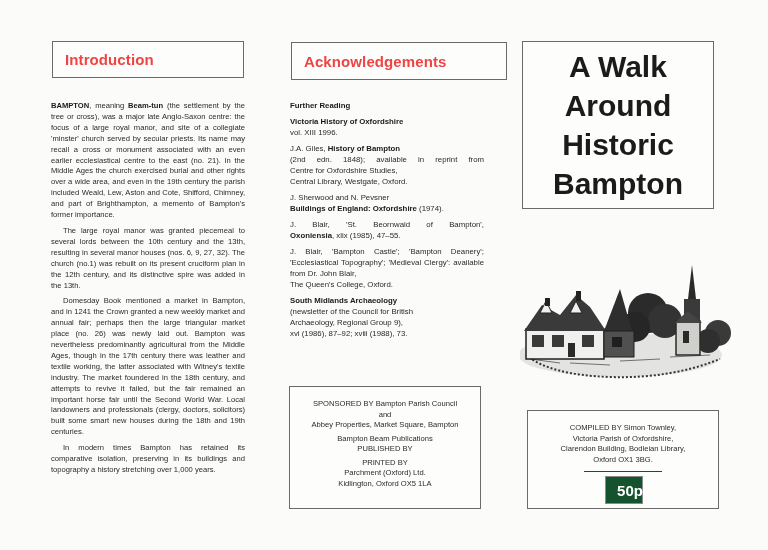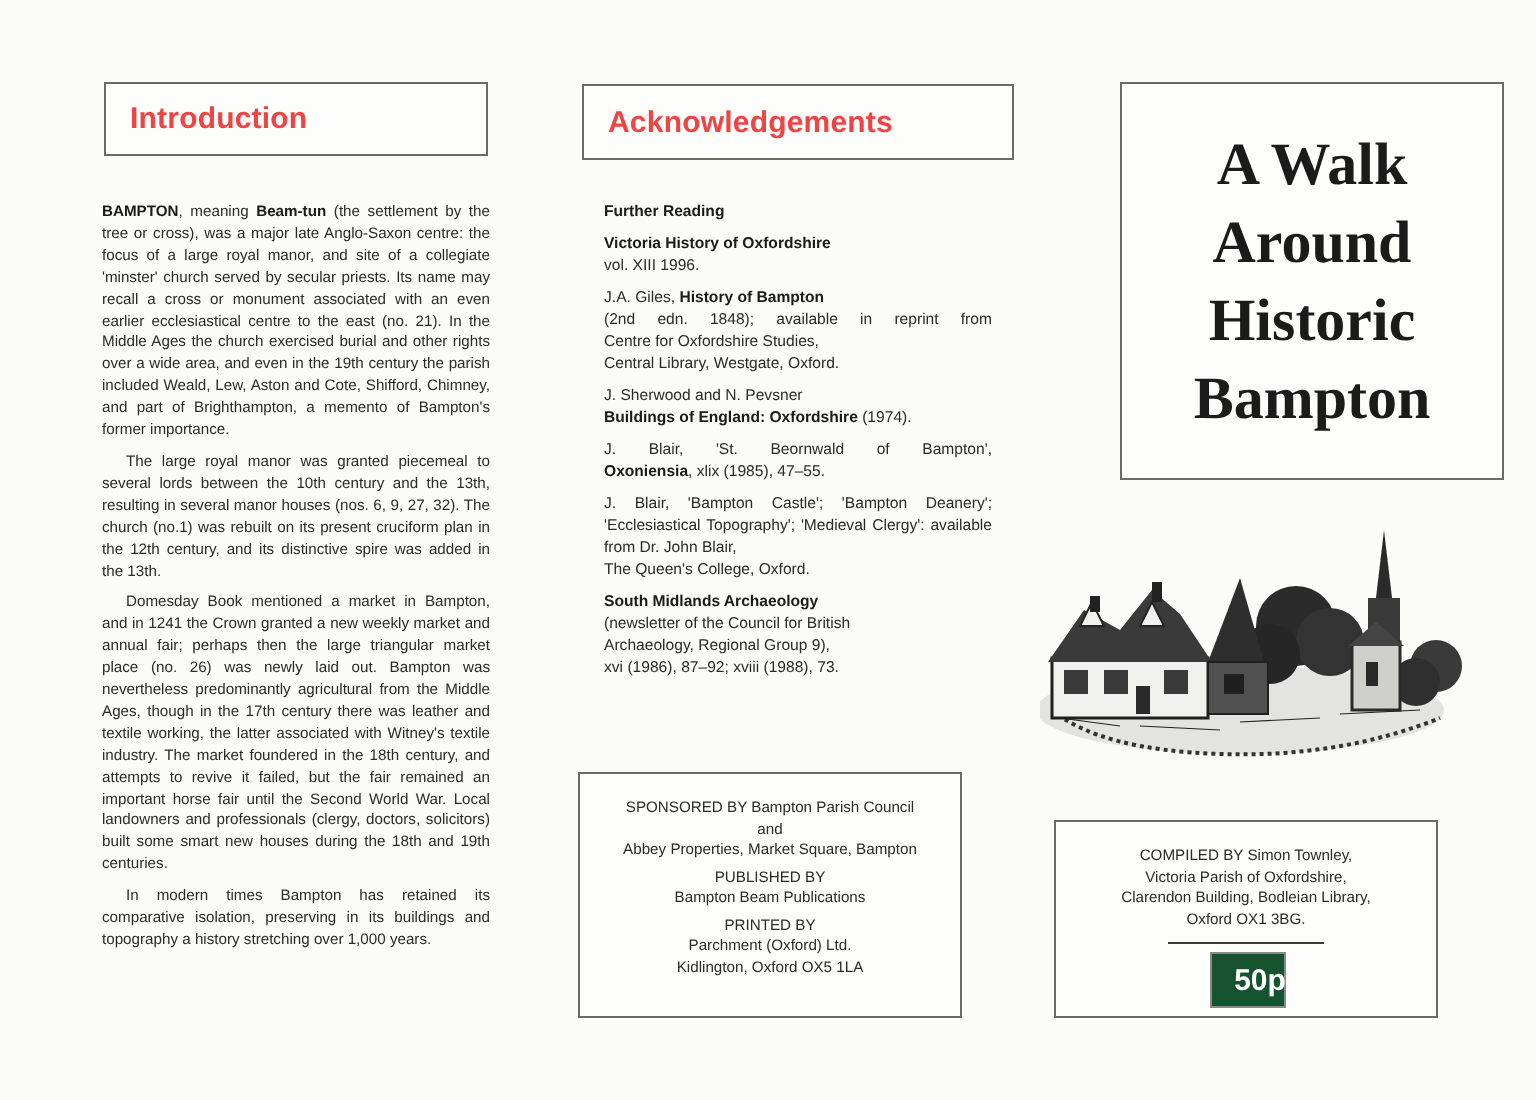--- a/index.html
+++ b/index.html
@@ -48,21 +48,21 @@
   <p><b>BAMPTON</b><span>, meaning </span><b>Beam-tun</b><span> (the settlement by the tree or cross), was a major late Anglo-Saxon centre: the focus of a large royal manor, and site of a collegiate 'minster' church served by secular priests. Its name may recall a cross or monument associated with an even earlier ecclesiastical centre to the east (no. 21). In the Middle Ages the church exercised burial and other rights over a wide area, and even in the 19th century the parish included Weald, Lew, Aston and Cote, Shifford, Chimney, and part of Brighthampton, a memento of Bampton's former importance.</span></p>
   <p class="indent">The large royal manor was granted piecemeal to several lords between the 10th century and the 13th, resulting in several manor houses (nos. 6, 9, 27, 32). The church (no.1) was rebuilt on its present cruciform plan in the 12th century, and its distinctive spire was added in the 13th.</p>
   <p class="indent">Domesday Book mentioned a market in Bampton, and in 1241 the Crown granted a new weekly market and annual fair; perhaps then the large triangular market place (no. 26) was newly laid out. Bampton was nevertheless predominantly agricultural from the Middle Ages, though in the 17th century there was leather and textile working, the latter associated with Witney's textile industry. The market foundered in the 18th century, and attempts to revive it failed, but the fair remained an important horse fair until the Second World War. Local landowners and professionals (clergy, doctors, solicitors) built some smart new houses during the 18th and 19th centuries.</p>
   <p class="indent">In modern times Bampton has retained its comparative isolation, preserving in its buildings and topography a history stretching over 1,000 years.</p>
 </div>
 
 <div class="abs boxed heading-box" style="left:291px; top:42px; width:216px; height:38px;">
   <span class="h">Acknowledgements</span>
 </div>
 
-<div class="abs refs" style="left:290px; top:101px; width:194px;margin-left:12px;">
+<div class="abs refs" style="left:290px; top:101px; width:194px;">
   <div class="label">Further Reading</div>
 
   <div class="ref">
     <span class="line title">Victoria History of Oxfordshire</span>
     <span class="line">vol. XIII 1996.</span>
   </div>
 
   <div class="ref">
     <span class="line"><span>J.A. Giles, </span><span class="title">History of Bampton</span></span>
     <span class="line" style="text-align:justify; text-align-last:justify;">(2nd edn. 1848); available in reprint from</span>
@@ -93,31 +93,31 @@
   </div>
 </div>
 
 <div class="abs boxed center-box" style="left:289px; top:386px; width:192px; height:123px; padding-top:12px;">
   <div class="grp">
     <span class="line">SPONSORED BY Bampton Parish Council</span>
     <span class="line">and</span>
     <span class="line">Abbey Properties, Market Square, Bampton</span>
   </div>
   <div class="grp">
+    <span class="line">Bampton Beam Publications</span>
     <span class="line">PUBLISHED  BY</span>
-    <span class="line">Bampton Beam Publications</span>
   </div>
   <div class="grp">
     <span class="line">PRINTED  BY</span>
     <span class="line">Parchment (Oxford) Ltd.</span>
     <span class="line">Kidlington, Oxford OX5 1LA</span>
   </div>
 </div>
 
-<div class="abs boxed title-box" style="left:560px; top:41px; width:192px; height:199px;font-family:Liberation Serif, serif;">
+<div class="abs boxed title-box" style="left:522px; top:41px; width:192px; height:168px;">
   <span class="tline">A Walk</span>
   <span class="tline">Around</span>
   <span class="tline">Historic</span>
   <span class="tline">Bampton</span>
 </div>
 
 <div class="abs illus" style="left:520px; top:255px; width:215px; height:130px;">
   <svg width="215" height="130" viewBox="0 0 215 130">
 
     <ellipse cx="100" cy="100" rx="102" ry="22" fill="#d9d9d6" opacity="0.7"></ellipse>

